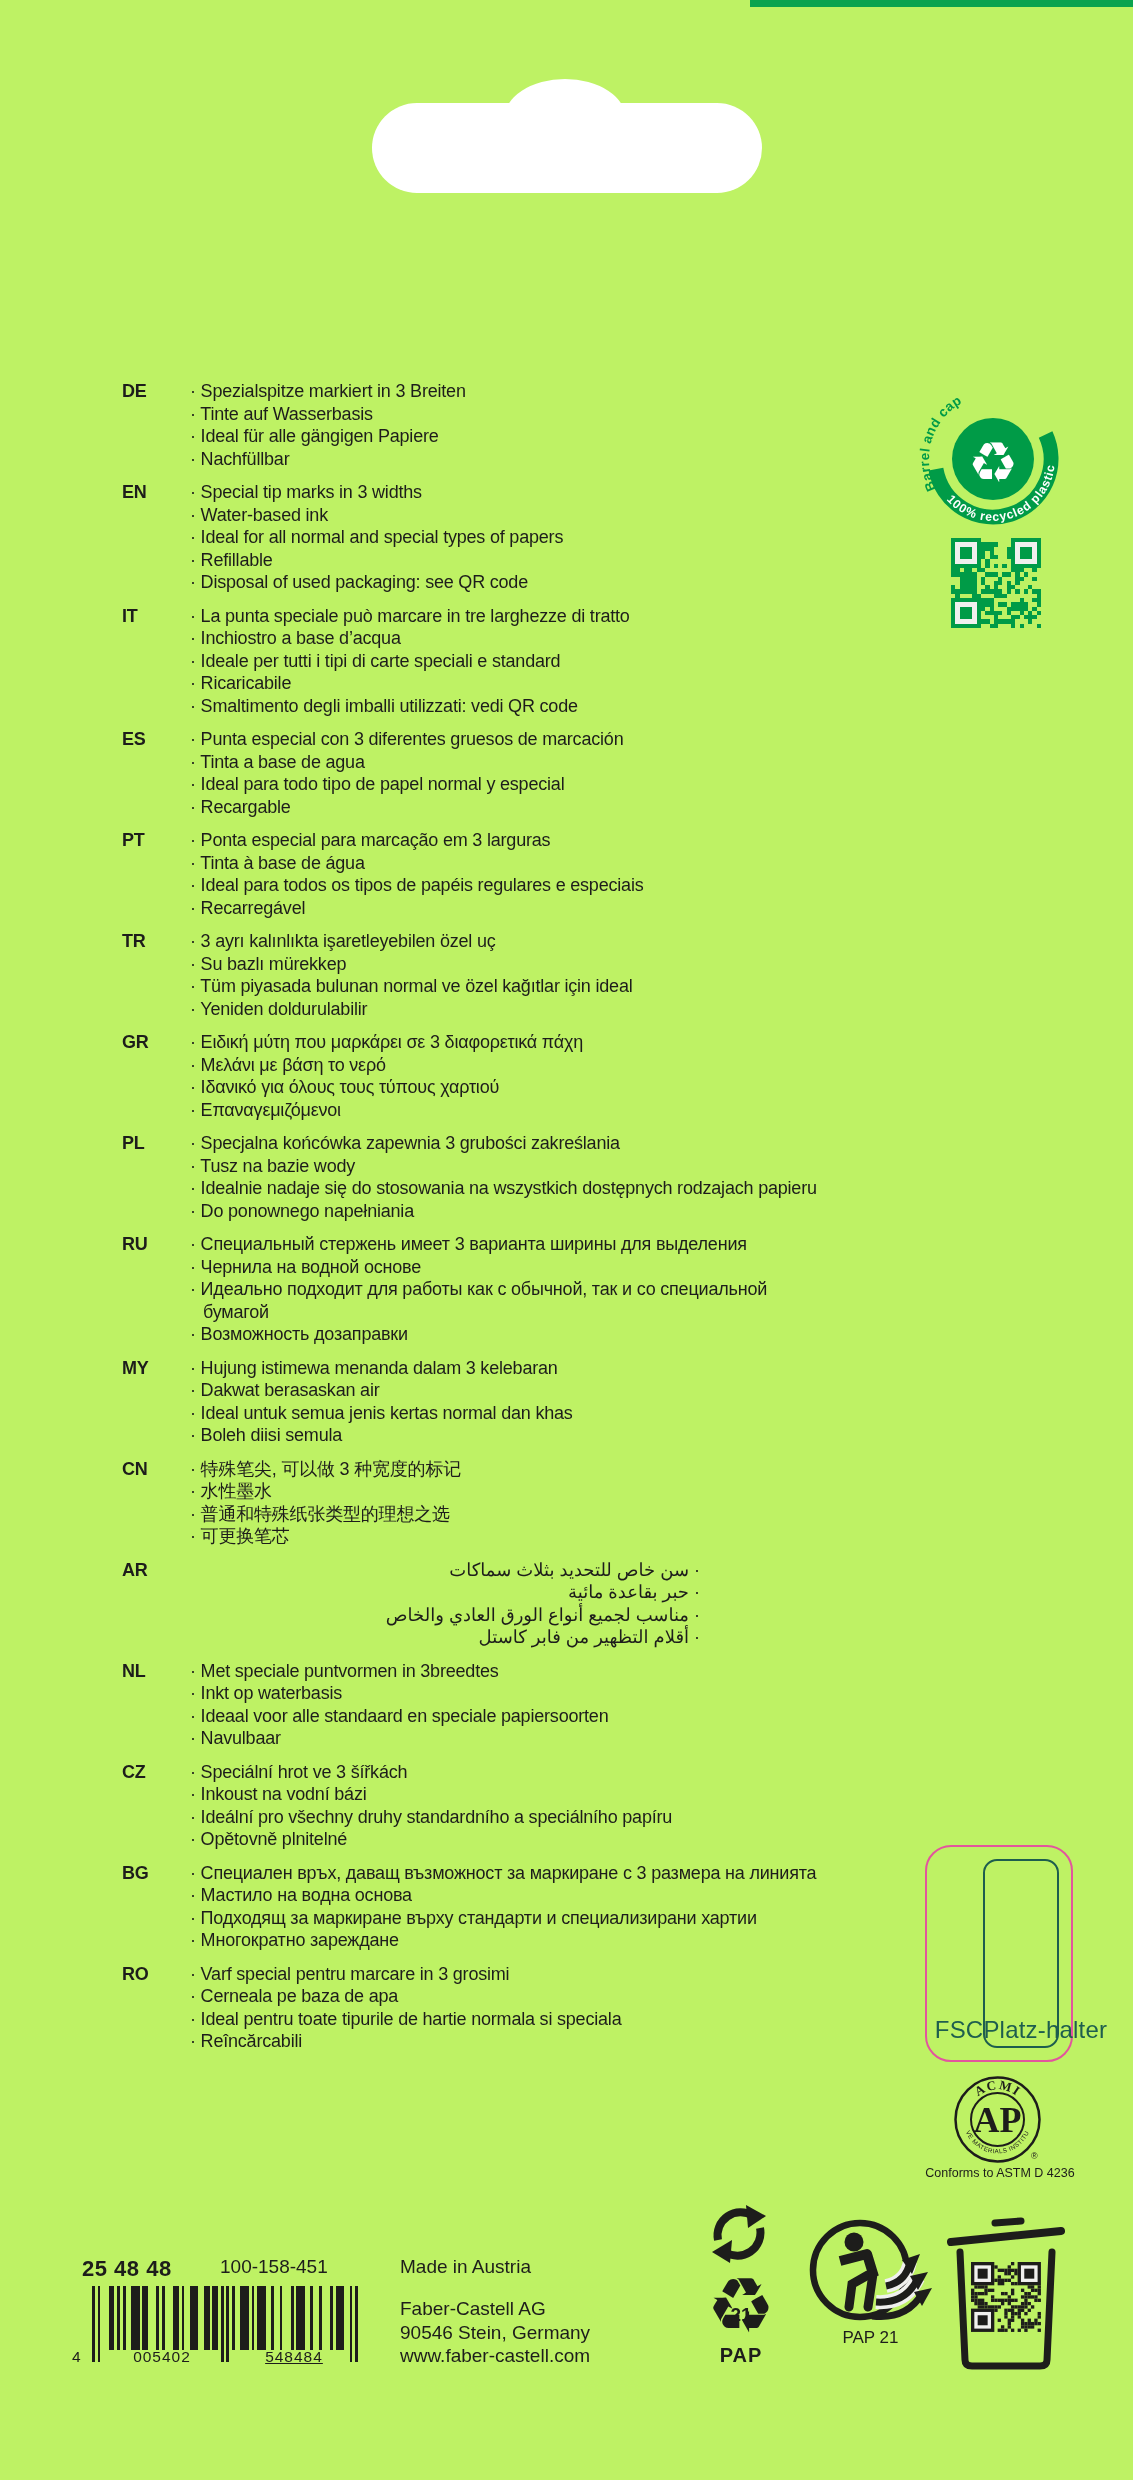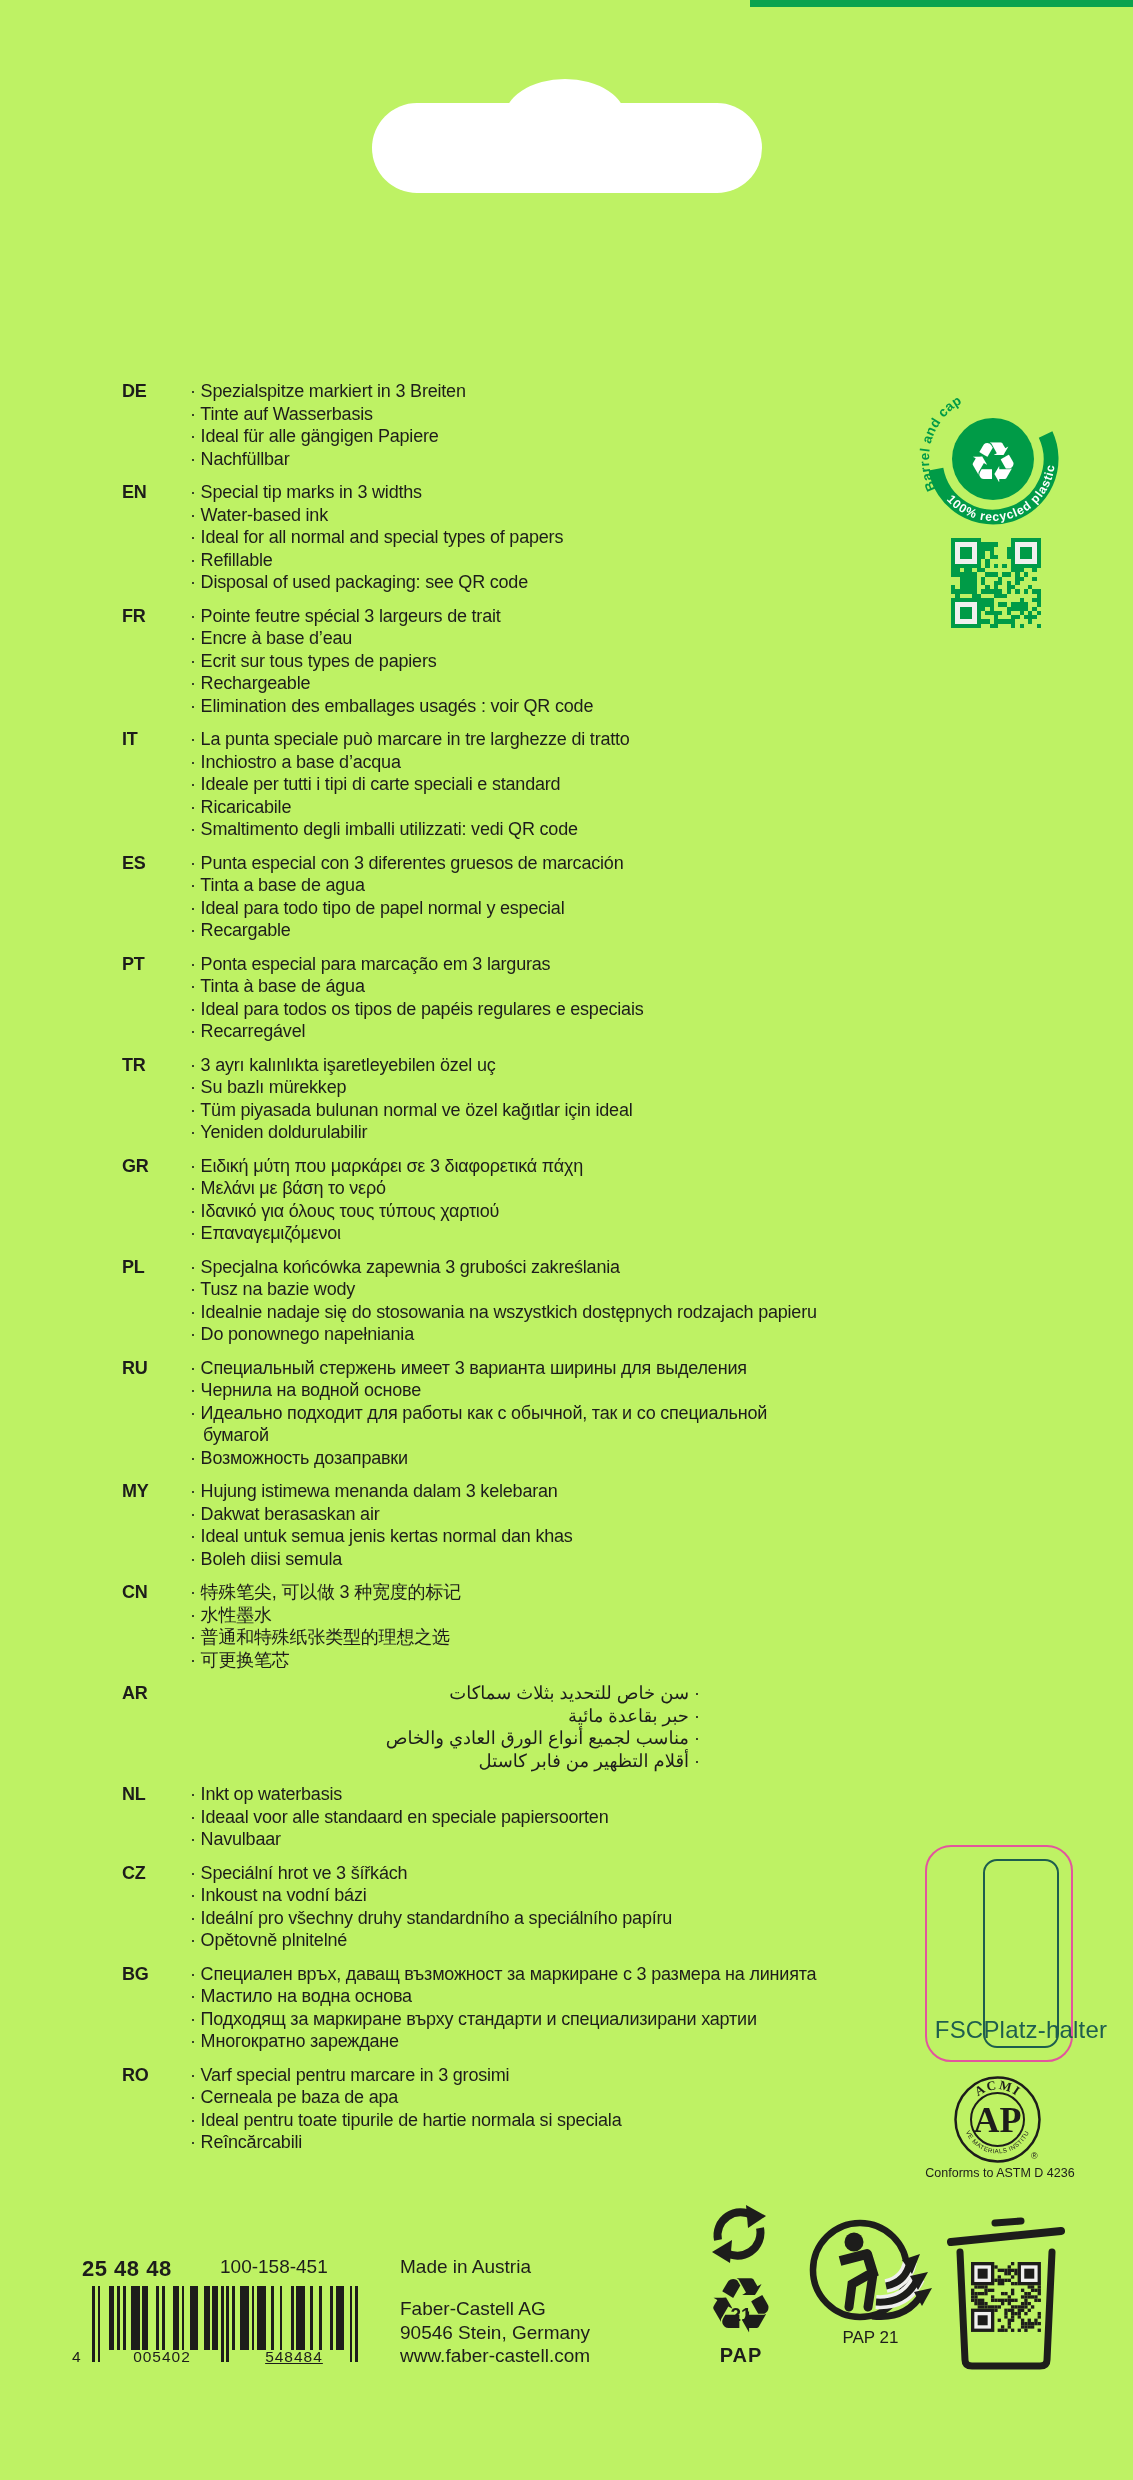--- a/index.html
+++ b/index.html
@@ -79,30 +79,20 @@
         <div class="lang-code">EN</div>
         <div class="lines">
           <div class="line">· Special tip marks in 3 widths</div>
           <div class="line">· Water-based ink</div>
           <div class="line">· Ideal for all normal and special types of papers</div>
           <div class="line">· Refillable</div>
           <div class="line">· Disposal of used packaging: see QR code</div>
         </div>
       </div>
       <div class="section">
-        <div class="lang-code">FR</div>
-        <div class="lines">
-          <div class="line">· Pointe feutre spécial 3 largeurs de trait</div>
-          <div class="line">· Encre à base d’eau</div>
-          <div class="line">· Ecrit sur tous types de papiers</div>
-          <div class="line">· Rechargeable</div>
-          <div class="line">· Elimination des emballages usagés : voir QR code</div>
-        </div>
-      </div>
-      <div class="section">
         <div class="lang-code">IT</div>
         <div class="lines">
           <div class="line">· La punta speciale può marcare in tre larghezze di tratto</div>
           <div class="line">· Inchiostro a base d’acqua</div>
           <div class="line">· Ideale per tutti i tipi di carte speciali e standard</div>
           <div class="line">· Ricaricabile</div>
           <div class="line">· Smaltimento degli imballi utilizzati: vedi QR code</div>
         </div>
       </div>
       <div class="section">
@@ -183,20 +173,21 @@
         <div class="lines rtl" dir="rtl">
           <div class="line">· سن خاص للتحديد بثلاث سماكات</div>
           <div class="line">· حبر بقاعدة مائية</div>
           <div class="line">· مناسب لجميع أنواع الورق العادي والخاص</div>
           <div class="line">· أقلام التظهير من فابر كاستل</div>
         </div>
       </div>
       <div class="section">
         <div class="lang-code">NL</div>
         <div class="lines">
+          <div class="line">· Met speciale puntvormen in 3breedtes</div>
           <div class="line">· Inkt op waterbasis</div>
           <div class="line">· Ideaal voor alle standaard en speciale papiersoorten</div>
           <div class="line">· Navulbaar</div>
         </div>
       </div>
       <div class="section">
         <div class="lang-code">CZ</div>
         <div class="lines">
           <div class="line">· Speciální hrot ve 3 šířkách</div>
           <div class="line">· Inkoust na vodní bázi</div>

